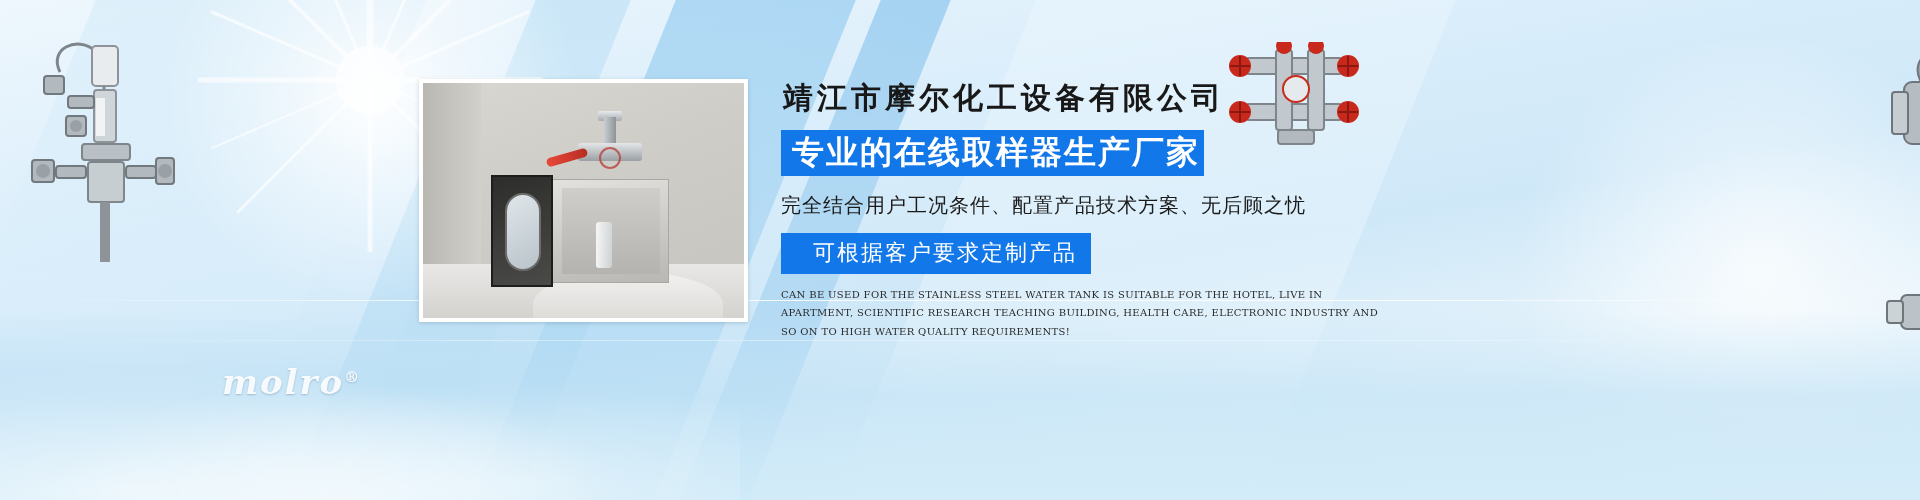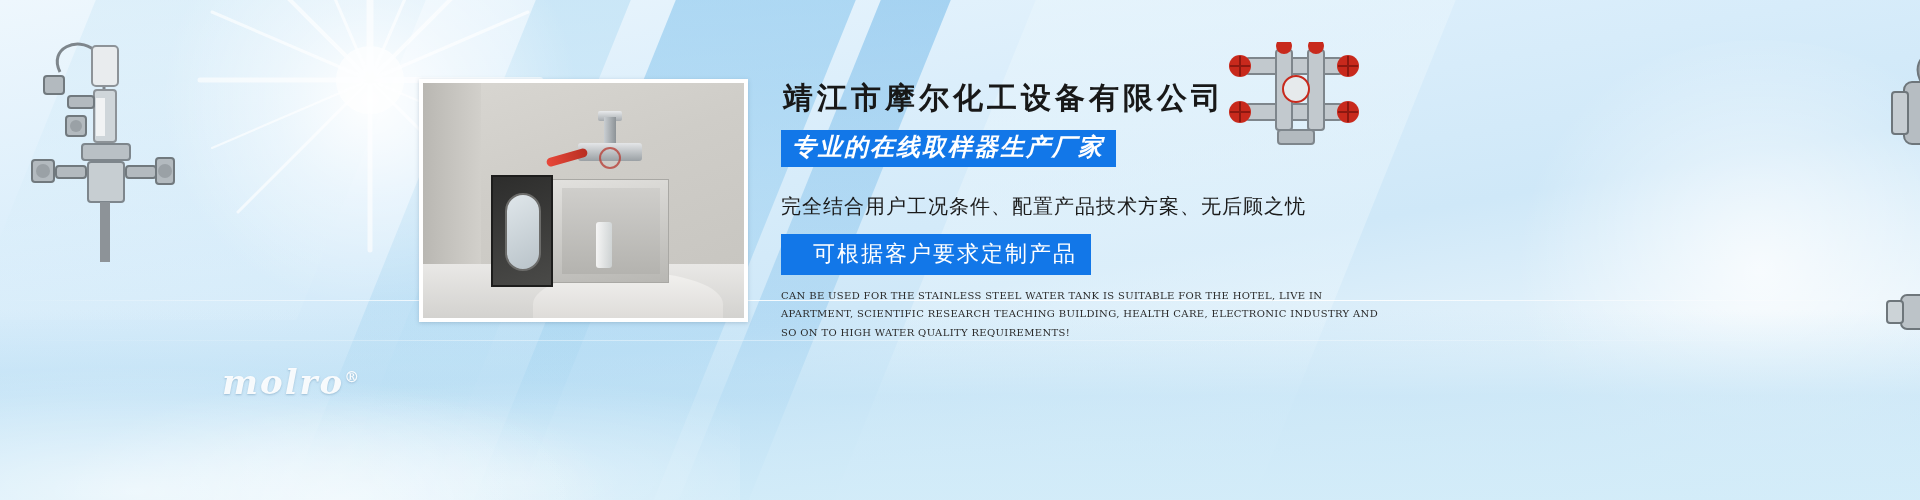--- a/index.html
+++ b/index.html
@@ -152,31 +152,30 @@
     font-weight:700;
     white-space:nowrap;
     margin-left:2px;
   }
 
   .hl-bar {
     display:inline-block;
     margin-top:11px;
     background:#1277e8;
     color:#ffffff;
-    font-size:24px;
+    font-size:32px;
     font-weight:700;
     letter-spacing:2px;
-    padding:5px 12px 6px 11px;
+    padding:5px 4px 6px 11px;
     white-space:nowrap;
     line-height:1.08;
-    font-style:italic;
   }
 
   .line3 {
-    margin-top:26px;
+    margin-top:16px;
     font-size:20px;
     color:#1b1b1b;
     letter-spacing:1px;
     white-space:nowrap;
     font-weight:500;
   }
 
   .btn-bar {
     display:inline-block;
     margin-top:14px;

